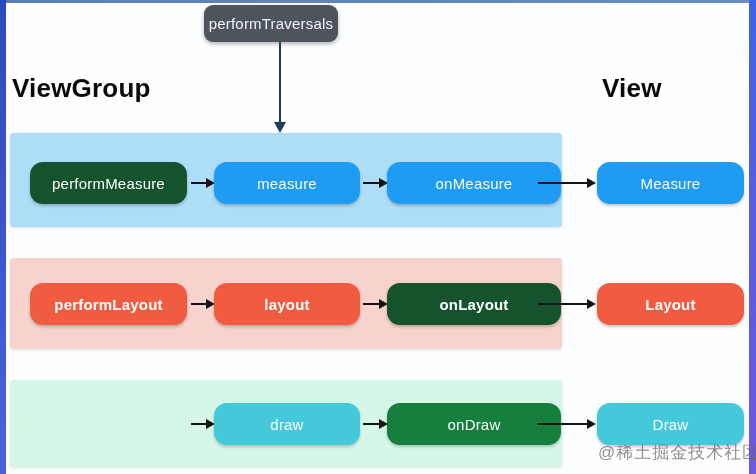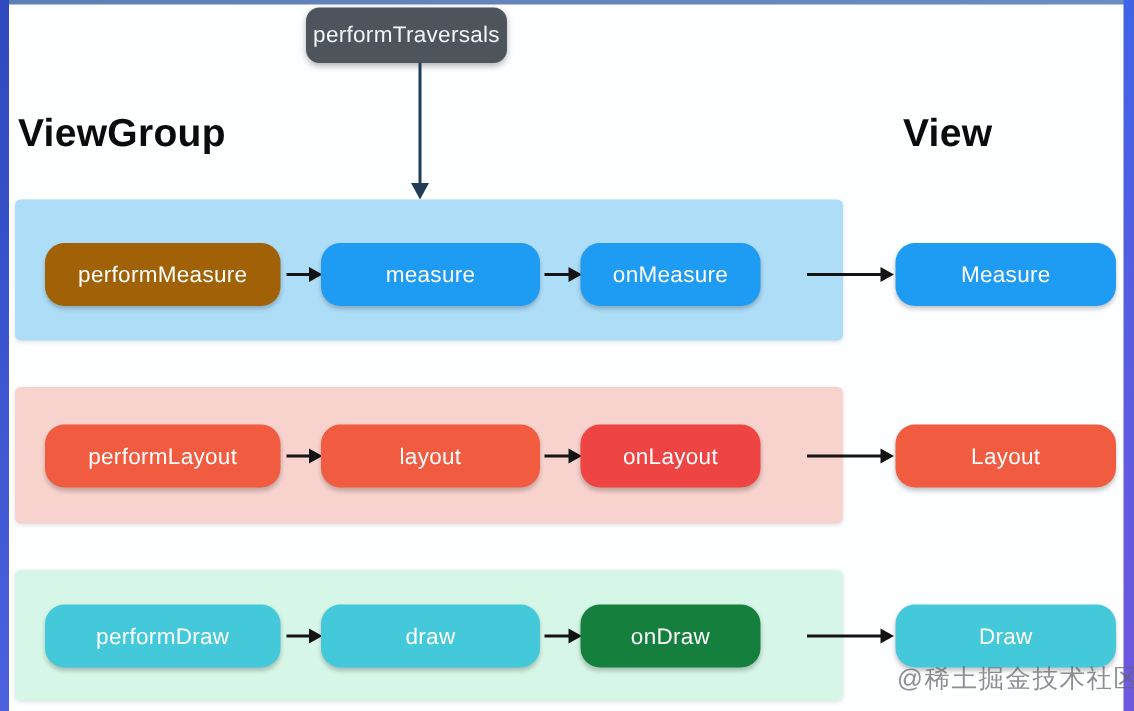--- a/index.html
+++ b/index.html
@@ -40,24 +40,24 @@
   .phase-layout{top:258px;height:91px;}
   .phase-draw{top:380px;height:87px;}
 
   
   .node{
     position:absolute;height:42px;border-radius:13px;
     display:flex;align-items:center;justify-content:center;
     color:#fdfdfd;font-size:15px;letter-spacing:.2px;
     box-shadow:0 2px 3px rgba(0,0,0,.22);
   }
-  .r1{top:162px;}  .r2{top:283px;}  .r3{top:403px;}
+  .r1{top:162px;}  .r2{top:283px;font-weight:bold;}  .r3{top:403px;}
   .c1{left:30px;width:157px;}
   .c2{left:214px;width:146px;}
-  .c3{left:387px;width:120px;}
+  .c3{left:387px;width:174px;}
   .cv{left:597px;width:147px;}
 
   
   .h-arrow{position:absolute;height:2px;background:#141414;}
   .h-arrow::after{
     content:"";position:absolute;right:-8px;top:-4px;
     border-top:5px solid transparent;border-bottom:5px solid transparent;
     border-left:9px solid #141414;
   }
   .ar1{top:182px;} .ar2{top:303px;} .ar3{top:423px;}
@@ -80,39 +80,38 @@
   <div class="frame-left"></div>
   <div class="frame-right"></div>
 
   <div class="top-node" style="background: rgb(78, 84, 92);">performTraversals</div>
   <div class="v-arrow"></div>
 
   <div class="heading heading-left">ViewGroup</div>
   <div class="heading heading-right">View</div>
 
   <div class="phase phase-measure" style="background: rgb(174, 221, 248);"></div>
-  <div class="node r1 c1" style="background: #a16207;">performMeasure</div>
+  <div class="node r1 c1" style="background: #14532d;">performMeasure</div>
   <div class="h-arrow ar1 a1"></div>
   <div class="node r1 c2" style="background: rgb(30, 155, 242);">measure</div>
   <div class="h-arrow ar1 a2"></div>
   <div class="node r1 c3" style="background: rgb(30, 155, 242);">onMeasure</div>
   <div class="h-arrow ar1 a3"></div>
   <div class="node r1 cv" style="background: rgb(30, 155, 242);">Measure</div>
 
   <div class="phase phase-layout" style="background: rgb(248, 210, 204);"></div>
   <div class="node r2 c1" style="background: rgb(241, 91, 64);">performLayout</div>
   <div class="h-arrow ar2 a1"></div>
   <div class="node r2 c2" style="background: rgb(241, 91, 64);">layout</div>
   <div class="h-arrow ar2 a2"></div>
-  <div class="node r2 c3" style="background: #ef4444;">onLayout</div>
+  <div class="node r2 c3" style="background: #14532d;">onLayout</div>
   <div class="h-arrow ar2 a3"></div>
   <div class="node r2 cv" style="background: rgb(241, 91, 64);">Layout</div>
 
   <div class="phase phase-draw" style="background: rgb(214, 247, 232);"></div>
-  <div class="node r3 c1" style="background: rgb(68, 201, 218);">performDraw</div>
   <div class="h-arrow ar3 a1"></div>
   <div class="node r3 c2" style="background: rgb(68, 201, 218);">draw</div>
   <div class="h-arrow ar3 a2"></div>
   <div class="node r3 c3" style="background: #15803d;">onDraw</div>
   <div class="h-arrow ar3 a3"></div>
   <div class="node r3 cv" style="background: rgb(68, 201, 218);">Draw</div>
 
   <div class="watermark">@稀土掘金技术社区</div>
 </div>
 

